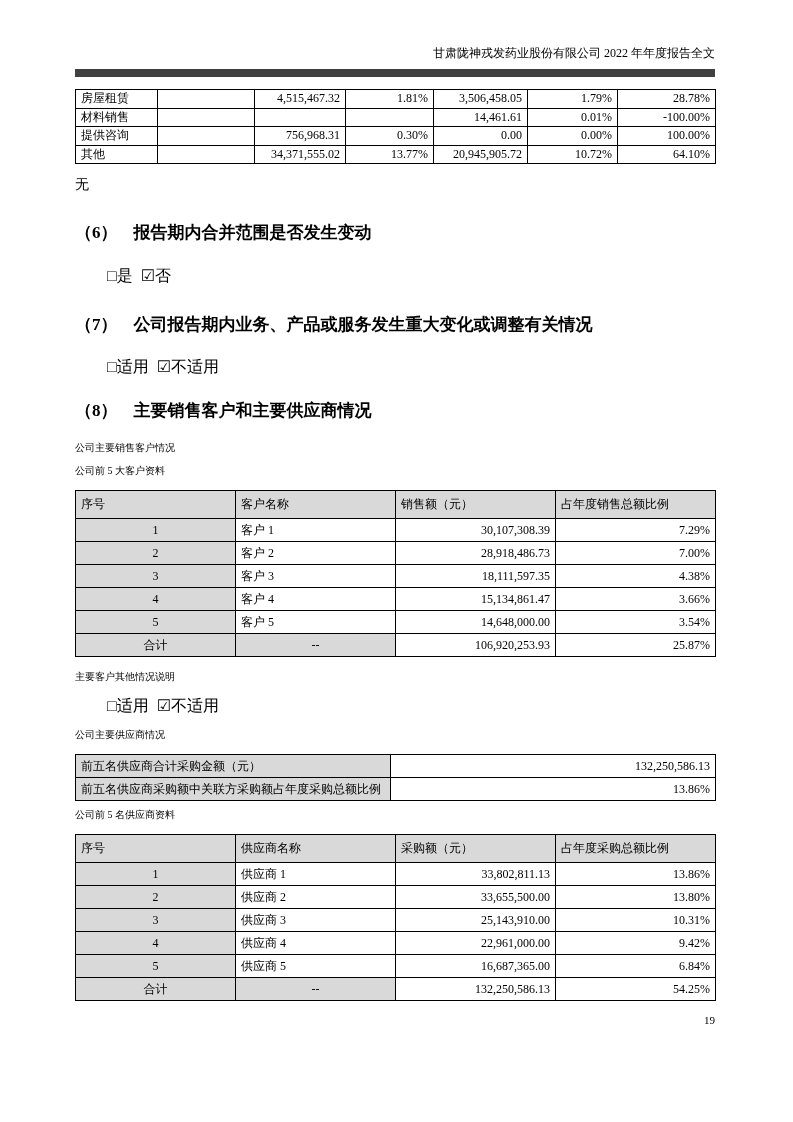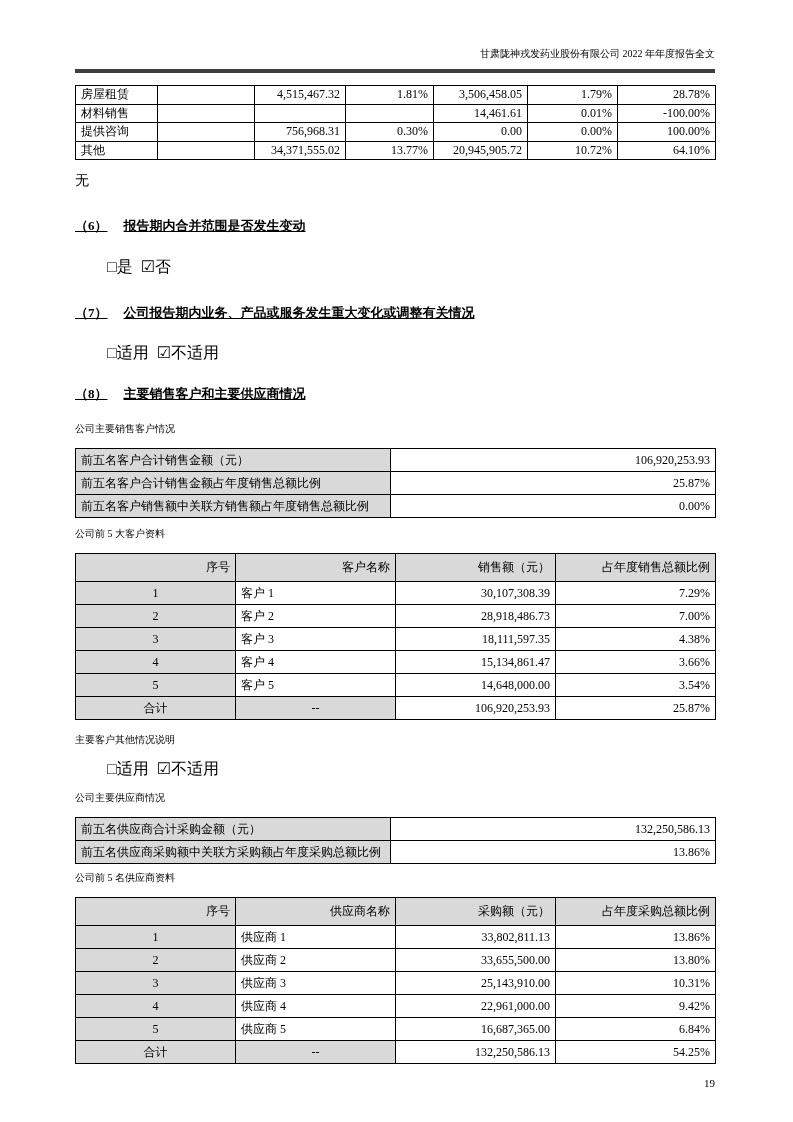--- a/index.html
+++ b/index.html
@@ -3,56 +3,56 @@
 <meta charset="utf-8">
 <style>
   html,body{margin:0;padding:0;background:#ffffff;}
   .page{
     width:793px;height:1122px;box-sizing:border-box;
     padding:46px 78px 0 75px;
     background:#fff;color:#000;position:relative;
     font-family:"Liberation Serif","DejaVu Serif",serif;
   }
   .header-title{
-    text-align:right;font-size:10px;line-height:15px;
-    padding-bottom:8px;border-bottom:4px solid #404040;
+    text-align:right;font-size:12px;line-height:15px;
+    padding-bottom:8px;border-bottom:8px solid #404040;
   }
   table.tbl{
     border-collapse:collapse;table-layout:fixed;width:640px;margin-top:12px;
   }
   table.tbl td,table.tbl th{
     border:1px solid #000;font-size:12px;font-weight:normal;
     padding:1px 5px;vertical-align:middle;overflow:hidden;
     line-height:1.3;
   }
   .gray{background:#d9d9d9;}
   .num{text-align:right;}
   .ctr{text-align:center;}
   .left{text-align:left;}
   .revenue{margin-top:18px;}
   .revenue td{height:14px;}
   .wrapnum{display:inline-block;width:72px;word-break:break-all;text-align:right;line-height:1.3;}
   .note-label{margin-top:20px;font-size:11px;}
   .note-content{margin-top:12px;font-size:14px;}
-  .sec-h{font-weight:bold;font-size:13px;text-decoration:underline;}
+  .sec-h{font-weight:bold;font-size:17px;}
   .sec-h .sec-num{margin-right:16px;}
   .mt6{margin-top:27px;}
   .chk-line{font-size:16px;margin-left:32px;}
   .chk-line .opt{margin-right:8px;}
   .chk6{margin-top:22px;}
   .sec7{margin-top:26px;}
   .chk7{margin-top:21px;}
   .sec8{margin-top:21px;}
   .tbl-caption{font-size:10px;font-family:Liberation Serif, serif;}
   .cap-intro1{margin-top:19px;}
   .sum-tbl{margin-top:5px;}
   .sum-tbl td{height:20px;}
   .cap-detail1{margin-top:9px;}
   .det-tbl{margin-top:5px;}
-  .det-tbl th{height:25px;text-align:right;}
+  .det-tbl th{height:25px;text-align:left;}
   .det-tbl td{height:20px;}
   .cap-note{margin-top:13px;}
   .chk-cust{margin-top:12px;}
   .cap-intro2{margin-top:11px;}
   .cap-detail2{margin-top:7px;}
   .page-num{margin-top:13px;text-align:right;font-size:11px;}
 </style>
 </head>
 <body>
 
@@ -125,40 +125,20 @@
   <div class="chk-line chk7">
     <span class="opt">□适用</span><span>☑不适用</span>
   </div>
 
   <div class="sec-h sec8">
     <span class="sec-num">（8）</span><span>主要销售客户和主要供应商情况</span>
   </div>
 
   <div class="tbl-caption cap-intro1">公司主要销售客户情况</div>
 
-  <table class="tbl sum-tbl">
-    <colgroup>
-        <col style="width:315px">
-        <col style="width:325px">
-      </colgroup>
-    <tbody>
-      <tr>
-        <td class="gray left">前五名客户合计销售金额（元）</td>
-        <td class="num">106,920,253.93</td>
-      </tr>
-      <tr>
-        <td class="gray left">前五名客户合计销售金额占年度销售总额比例</td>
-        <td class="num">25.87%</td>
-      </tr>
-      <tr>
-        <td class="gray left">前五名客户销售额中关联方销售额占年度销售总额比例</td>
-        <td class="num">0.00%</td>
-      </tr>
-    </tbody>
-  </table>
 
   <div class="tbl-caption cap-detail1">公司前 5 大客户资料</div>
 
   <table class="tbl det-tbl">
     <colgroup>
         <col style="width:160px">
         <col style="width:160px">
         <col style="width:160px">
         <col style="width:160px">
       </colgroup>

